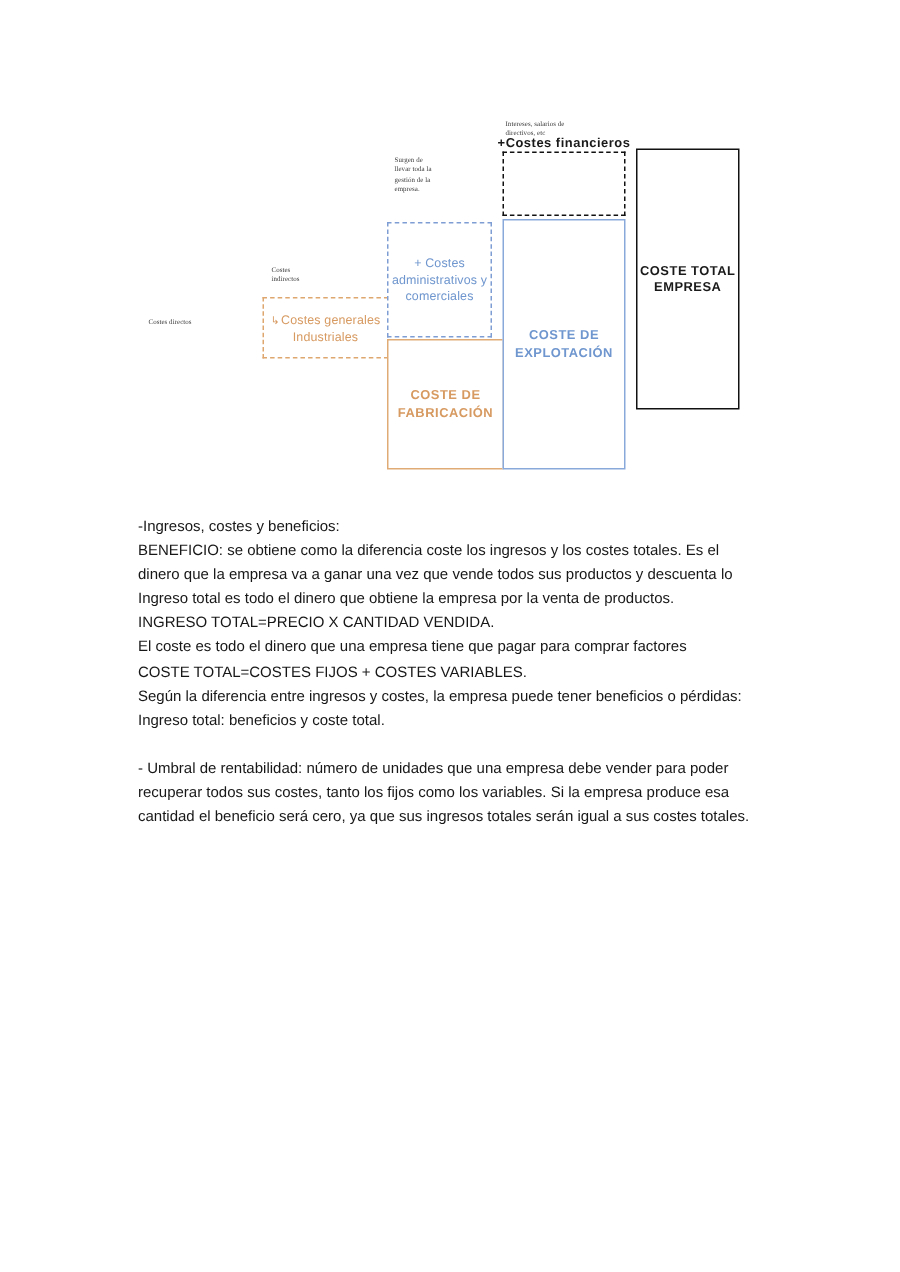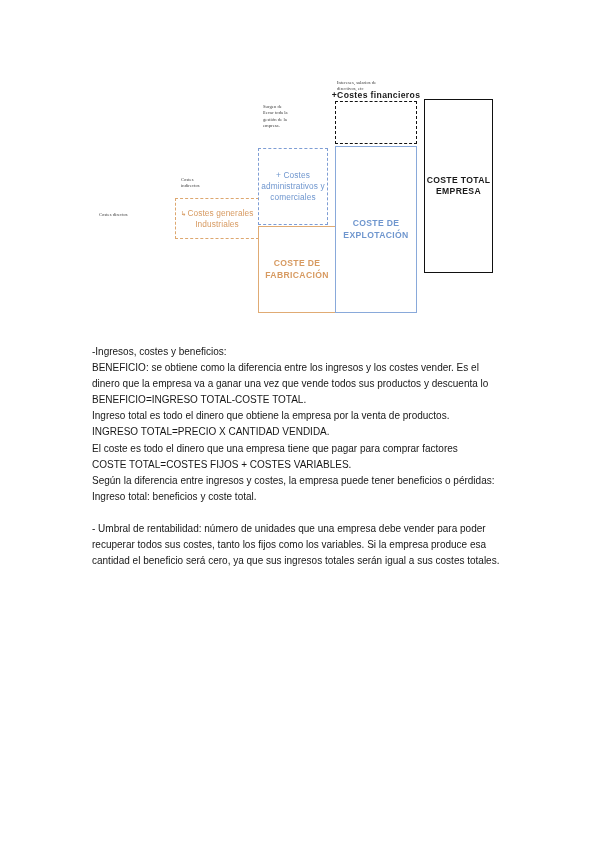--- a/index.html
+++ b/index.html
@@ -181,23 +181,22 @@
 
     <div class="box b-black-solid c-black lbl-bold" style="left:424px; top:99px; width:69px; height:174px;">
       <span class="line">COSTE TOTAL</span>
       <span class="line">EMPRESA</span>
     </div>
 
   </div>
 
   <div class="body-copy">
     <p>-Ingresos, costes y beneficios:</p>
-    <p>BENEFICIO: se obtiene como la diferencia entre los ingresos y los costes vender. Es el</p>
+    <p>BENEFICIO: se obtiene como la diferencia coste los ingresos y los costes totales. Es el</p>
     <p>dinero que la empresa va a ganar una vez que vende todos sus productos y descuenta lo</p>
-    <p>BENEFICIO=INGRESO TOTAL-COSTE TOTAL.</p>
     <p>Ingreso total es todo el dinero que obtiene la empresa por la venta de productos.</p>
     <p>INGRESO TOTAL=PRECIO X CANTIDAD VENDIDA.</p>
     <p>El coste es todo el dinero que una empresa tiene que pagar para comprar factores</p>
     <p>COSTE TOTAL=COSTES FIJOS + COSTES VARIABLES.</p>
     <p>Según la diferencia entre ingresos y costes, la empresa puede tener beneficios o pérdidas:</p>
     <p>Ingreso total: beneficios y coste total.</p>
 
     <div class="para-gap"></div>
 
     <p>- Umbral de rentabilidad: número de unidades que una empresa debe vender para poder</p>

